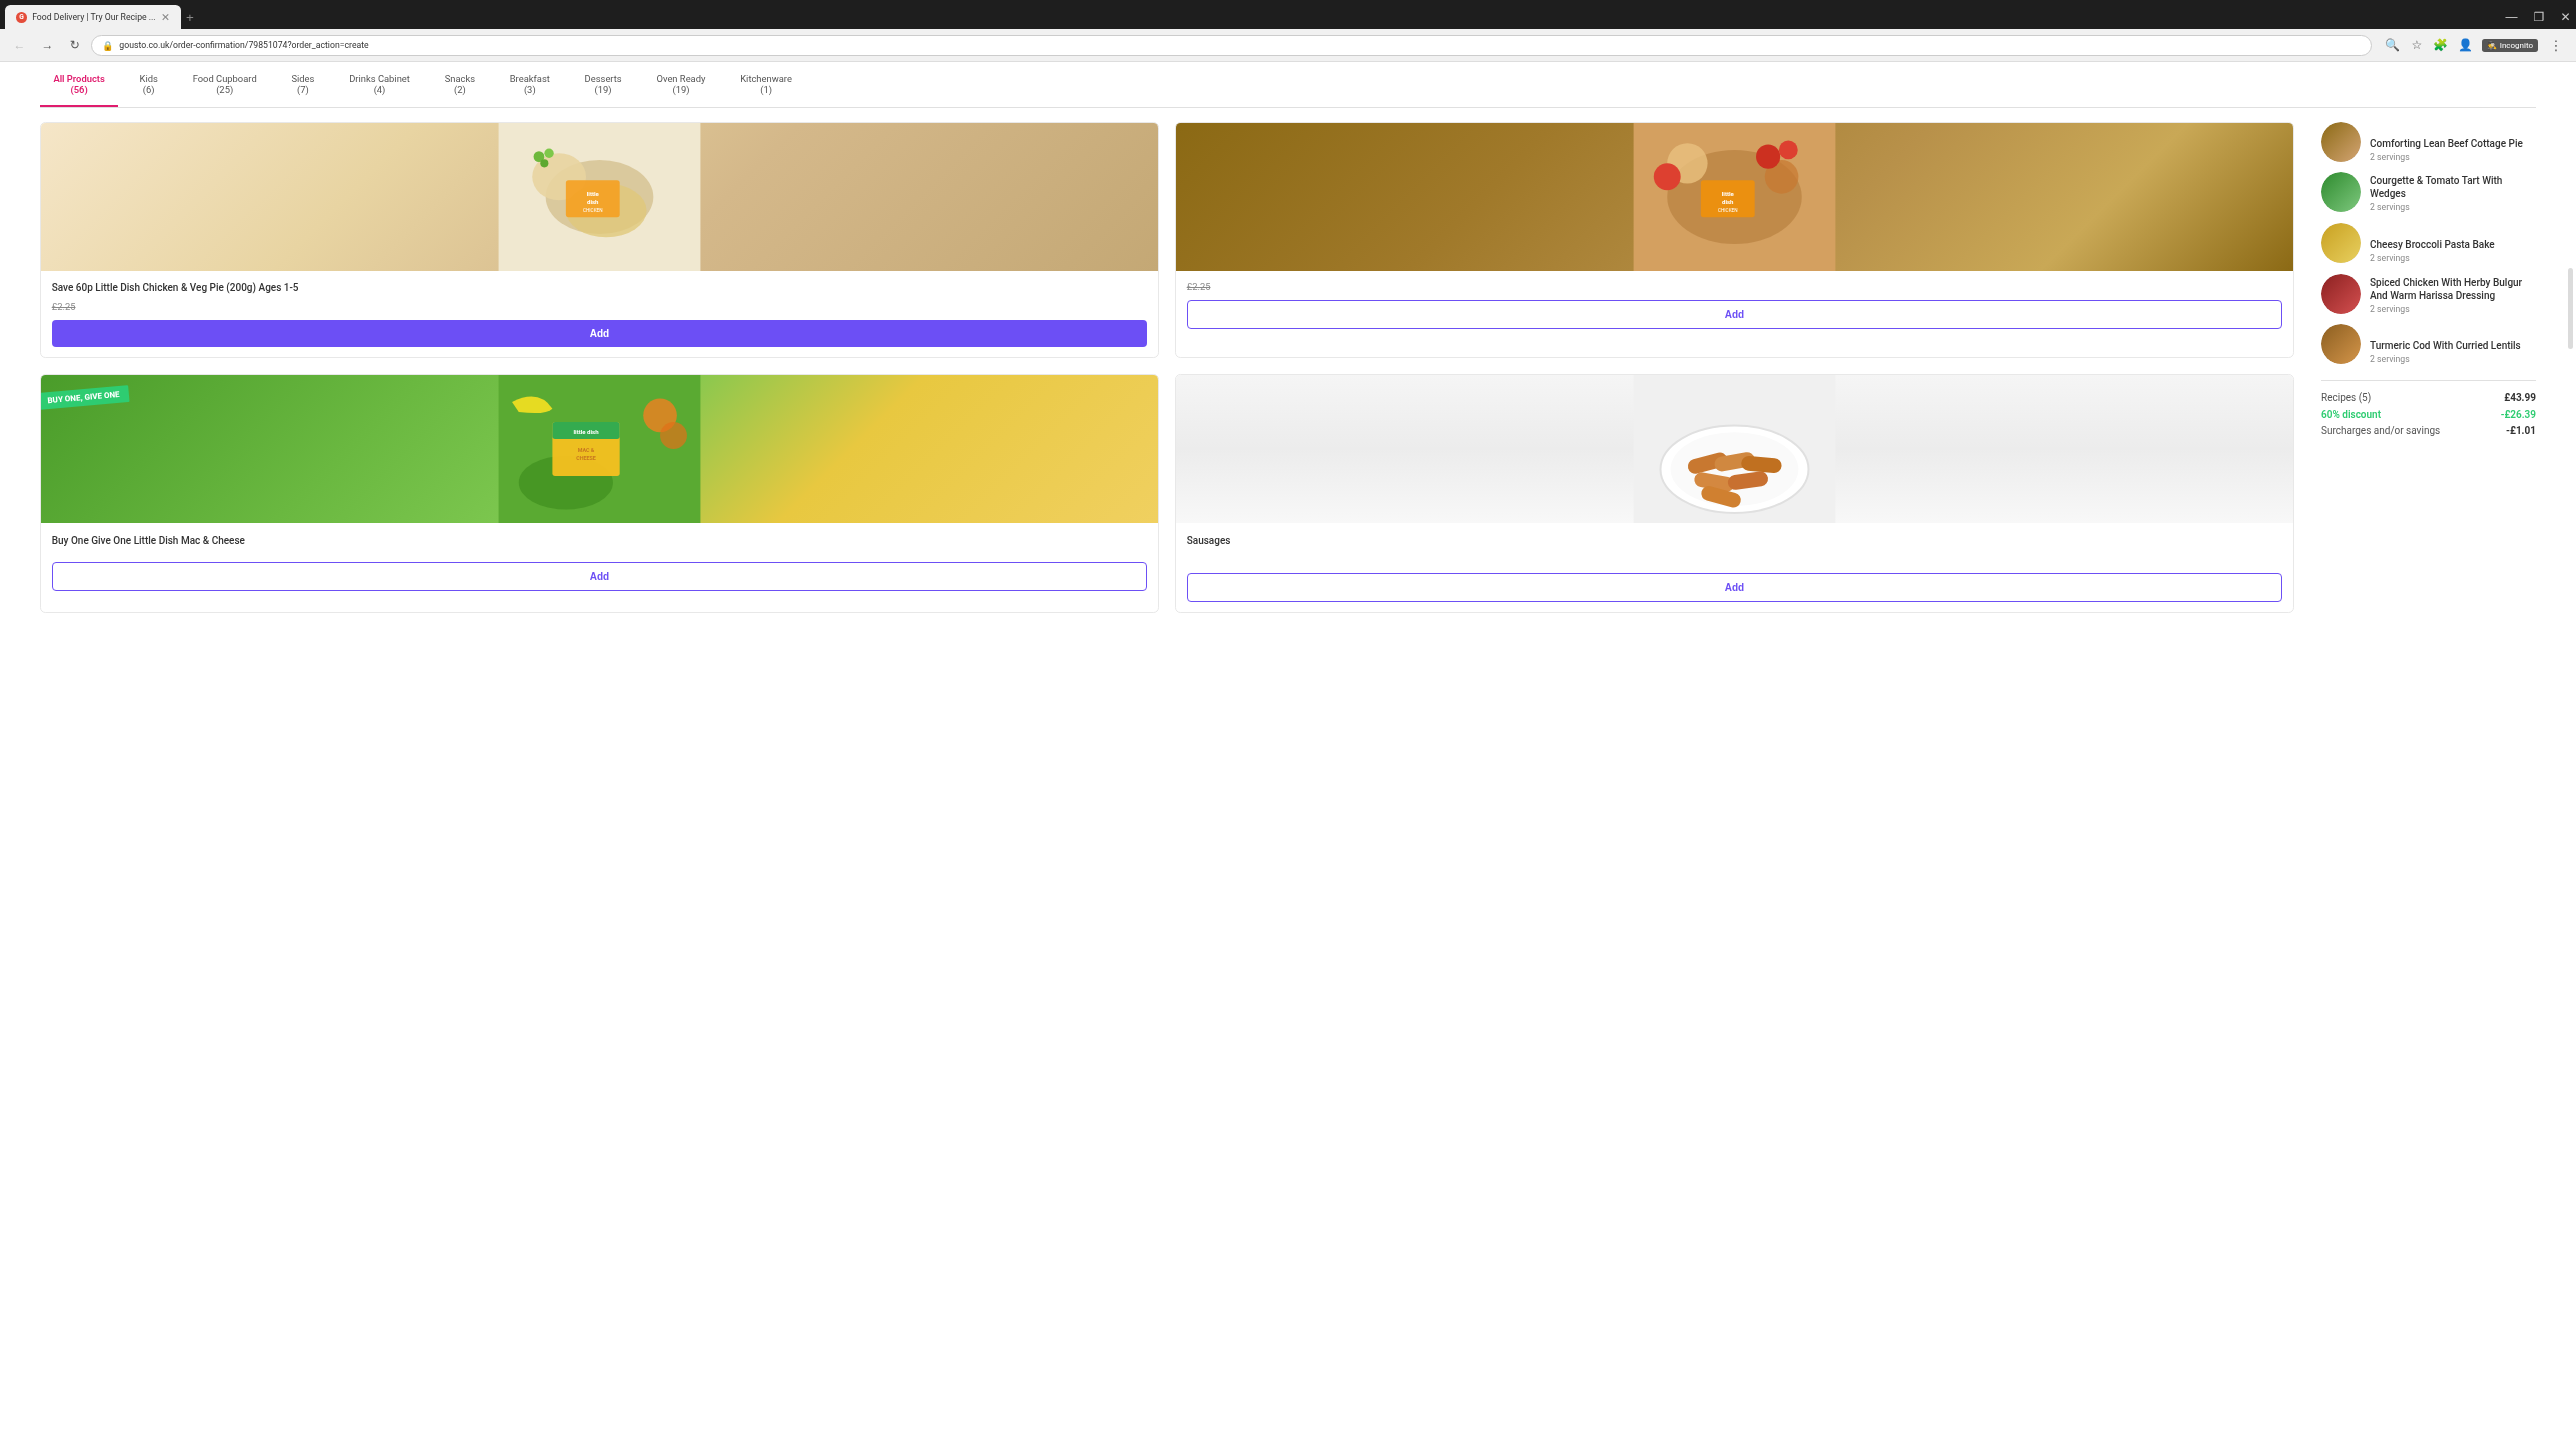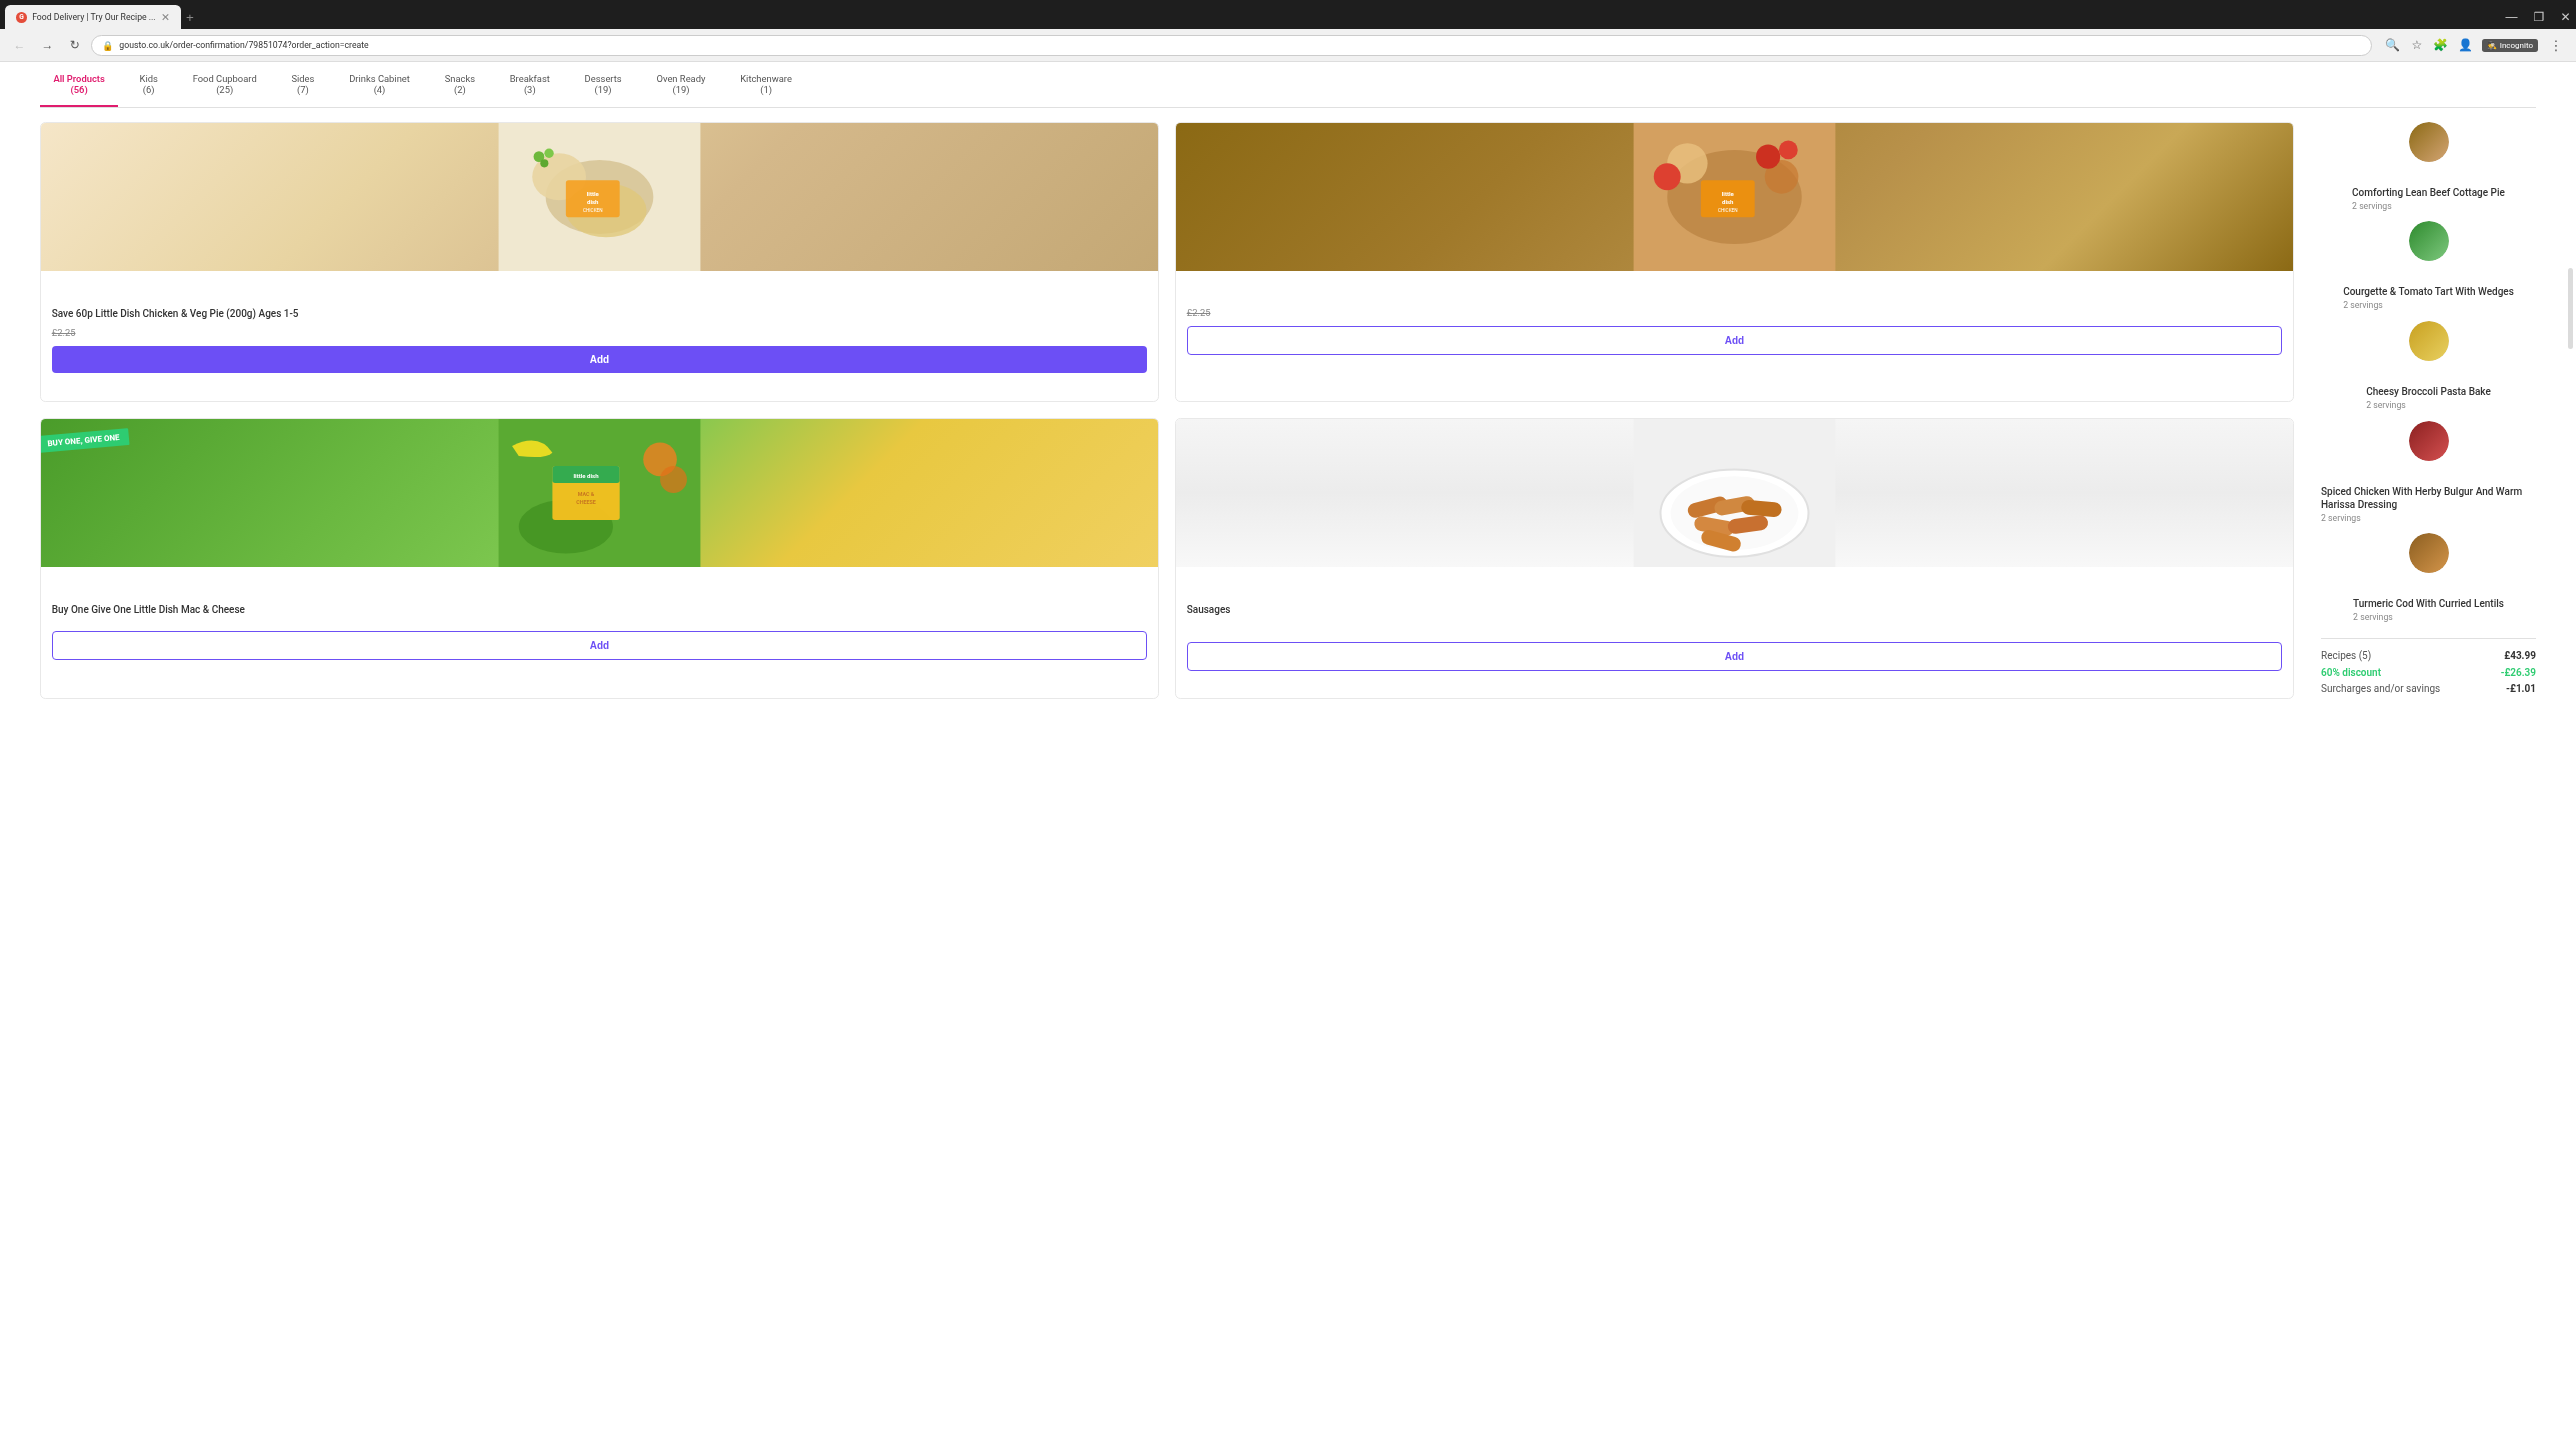--- a/index.html
+++ b/index.html
@@ -34,34 +34,34 @@
     .cat-item { padding: 10.7px 13.4px; cursor: pointer; font-size: 9.4px; color: #555; white-space: nowrap; border-bottom: 2px solid transparent; text-align: center; }
     .cat-item.active { color: #e01c6e; border-bottom: 2px solid #e01c6e; font-weight: 600; }
 
     
     .main-layout { display: flex; gap: 27px; padding: 13.4px 0; }
     .products-grid { flex: 1; display: grid; grid-template-columns: 1fr 1fr; gap: 16px; }
 
     
     .product-card { border: 0.7px solid #e8e8e8; border-radius: 5.4px; overflow: hidden; background: #fff; }
     .product-img-placeholder { width: 100%; height: 148px; background: #e8e8e8; position: relative; display: flex; align-items: center; justify-content: center; overflow: hidden; }
-    .product-info { padding: 10.7px; margin-top: 26px; }
+    .product-info { padding: 10.7px; }
     .product-title { font-size: 10px; font-weight: 500; color: #333; margin-bottom: 5.4px; line-height: 1.4; }
     .product-price { font-size: 9.4px; color: #888; margin-bottom: 8px; text-decoration: line-through; }
     .add-btn { width: 100%; padding: 8px; border-radius: 4px; font-size: 10px; font-weight: 600; cursor: pointer; border: 1.3px solid #6c4ff5; }
     .add-btn.filled { background: #6c4ff5; color: white; border: none; }
     .add-btn.outline { background: white; color: #6c4ff5; border: 1.3px solid #6c4ff5; }
 
     
     .bogo-badge { position: absolute; top: 10.7px; left: 0; background: #2ecc71; color: white; padding: 4px 8px; font-weight: 700; font-size: 8.7px; transform: rotate(-5deg); border-radius: 1.3px; z-index: 2; }
 
     
     .right-sidebar { width: 215px; flex-shrink: 0; }
     .recipe-list { display: flex; flex-direction: column; gap: 10.7px; }
-    .recipe-item { display: flex; align-items: center; gap: 24px; flex-direction: column; }
+    .recipe-item { display: flex; align-items: flex-end; gap: 9px; }
     .recipe-img { width: 40px; height: 40px; border-radius: 50%; background: #e8e8e8; flex-shrink: 0; overflow: hidden; display: flex; align-items: center; justify-content: center; }
     .recipe-img-inner { width: 40px; height: 40px; border-radius: 50%; }
     .recipe-details { flex: 1; }
     .recipe-name { font-size: 10px; font-weight: 500; color: #333; line-height: 1.3; margin-bottom: 2px; }
     .recipe-servings { font-size: 8.7px; color: #888; }
 
     
     .order-summary { margin-top: 16px; border-top: 0.7px solid #e0e0e0; padding-top: 10.7px; }
     .summary-row { display: flex; justify-content: space-between; align-items: center; margin-bottom: 5.4px; }
     .summary-label { font-size: 10px; color: #555; }

